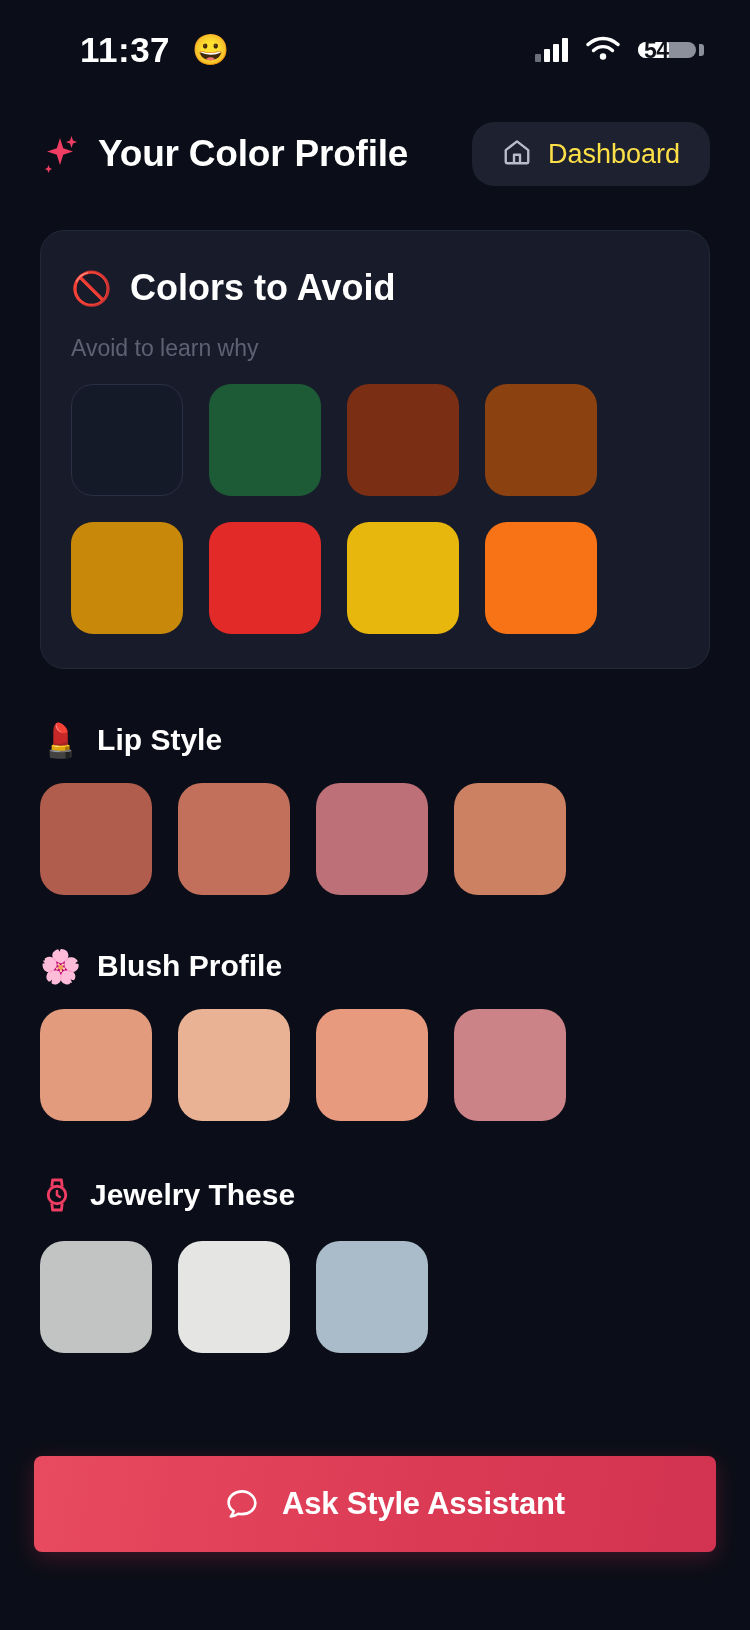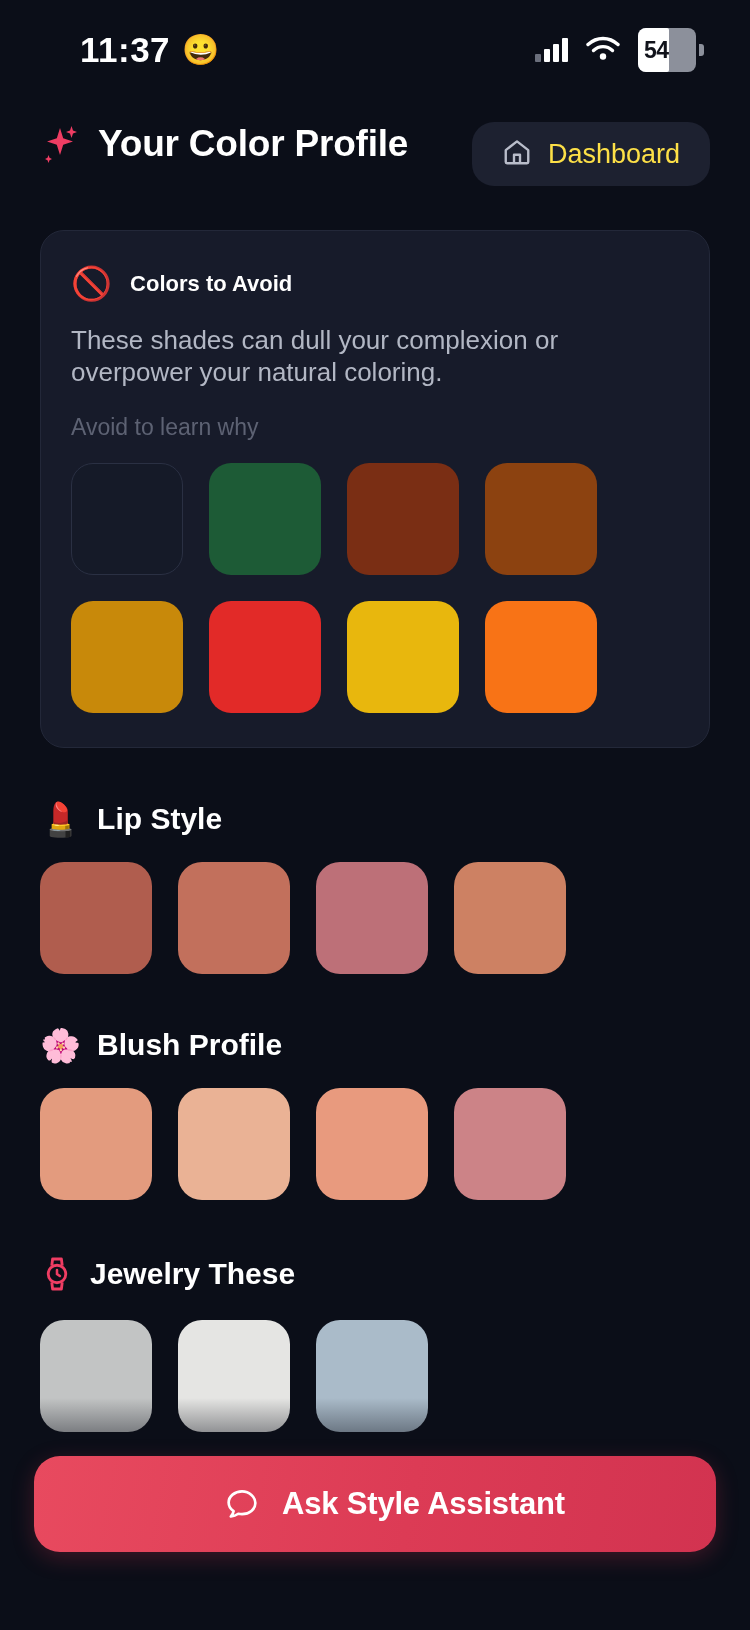--- a/index.html
+++ b/index.html
@@ -12,52 +12,52 @@
     overflow:hidden;
     position:relative;
   }
 
   
   .statusbar {
     height:100px;
     display:flex; align-items:center; justify-content:space-between;
     padding:0 46px 0 80px;
   }
-  .sb-left { display:flex; align-items:center; gap:12px;text-align:center; }
+  .sb-left { display:flex; align-items:center; gap:22px;text-align:center; }
   .sb-time { font-size:35px; font-weight:700; letter-spacing:0.5px; color:#fff; }
   .sb-emoji { font-size:30px; line-height:1; }
   .sb-right { display:flex; align-items:center; gap:18px; }
   .bars { display:flex; align-items:flex-end; gap:3px; height:24px; }
   .bars i { display:block; width:6px; background:#fff; border-radius:1px; }
   .bars i:nth-child(1){ height:8px; background:#6b6f7c; }
   .bars i:nth-child(2){ height:13px; }
   .bars i:nth-child(3){ height:18px; }
   .bars i:nth-child(4){ height:24px; }
   .battery {
     display:flex; align-items:center;
   }
   .battery .shell {
-    width:58px; height:44px; border-radius:8px; background:#8c909b;
+    width:58px; height:16px; border-radius:8px; background:#8c909b;
     position:relative; display:flex; align-items:center;
   }
   .battery .fill {
     position:absolute; left:0; top:0; bottom:0; width:54%;
     background:#fff; border-radius:8px 2px 2px 8px;
   }
   .battery .pct {
     position:relative; z-index:2; font-size:23px; font-weight:700;
     color:#11131b; padding-left:6px; letter-spacing:-0.5px;
   }
   .battery .nub {
     width:5px; height:12px; background:#8c909b; border-radius:0 3px 3px 0; margin-left:3px;
   }
 
   
   .header {
-    display:flex; align-items:flex-start; justify-content:space-between;
+    display:flex; align-items:center; justify-content:space-between;
     padding:22px 40px 0 40px;
   }
   .header-left { display:flex; align-items:center; gap:18px; }
   .sparkle-icon { width:40px; height:44px; display:block; }
   .page-title { font-size:37px; font-weight:700; color:#fff; letter-spacing:-0.2px; }
   .dash-btn {
     display:flex; align-items:center; gap:16px;
     background:#1d2130; border-radius:22px;
     padding:15px 30px;
   }
@@ -66,21 +66,21 @@
   
   .avoid-card {
     margin:44px 40px 0 40px;
     background:#171b2a;
     border:1px solid #232839;
     border-radius:24px;
     padding:36px 30px 34px 30px;
   }
   .avoid-head { display:flex; align-items:center; gap:18px; }
   .avoid-head .emoji { font-size:33px; line-height:1; }
-  .avoid-head .title { font-size:22px; font-weight:700; color:#fff; }
+  .avoid-head .title { font-size:36px; font-weight:700; color:#fff; }
   .avoid-desc {
     margin-top:24px;
     font-size:26px; line-height:1.24; color:#b2b7c4; font-weight:400;
     max-width:610px;
   }
   .avoid-hint {
     margin-top:26px; font-size:23px; color:#5d6273;
   }
   .swatch-grid {
     margin-top:22px;
@@ -106,21 +106,21 @@
   .watch-icon { width:34px; height:40px; display:block; }
 
   
   .cta-wrap {
     position:absolute; left:0; right:0; bottom:0;
     padding:0 34px 78px 34px;
     background:linear-gradient(to bottom, rgba(11,14,24,0) 0%, #0b0e18 38%, #0b0e18 100%);
     padding-top:58px;
   }
   .cta {
-    height:96px; border-radius:26px;
+    height:96px; border-radius:8px;
     background:linear-gradient(100deg,#e84a5f 0%,#dc3b55 55%,#d23350 100%);
     display:flex; align-items:center; justify-content:center; gap:22px;
     box-shadow:0 6px 22px rgba(216,51,80,0.25);
     padding-left:39px;
   }
   .cta .label { font-size:31px; font-weight:700; color:#fff; letter-spacing:-0.2px; }
   .chat-icon { width:36px; height:36px; display:block; }
 </style>
 </head>
 <body>
@@ -174,21 +174,20 @@
     </span>
     <span class="label">Dashboard</span>
   </div>
 </div>
 
 <div class="avoid-card">
   <div class="avoid-head">
     <span class="emoji">🚫</span>
     <span class="title">Colors to Avoid</span>
   </div>
-  <div class="avoid-desc">These shades can dull your complexion or overpower your natural coloring.</div>
   <div class="avoid-hint">Avoid to learn why</div>
   <div class="swatch-grid">
       <div class="swatch outline" style="background: rgb(21, 26, 40);"></div>
       <div class="swatch" style="background: rgb(29, 91, 54);"></div>
       <div class="swatch" style="background: rgb(122, 46, 20);"></div>
       <div class="swatch" style="background: rgb(140, 66, 16);"></div>
       <div class="swatch" style="background: rgb(200, 137, 10);"></div>
       <div class="swatch" style="background: rgb(226, 42, 40);"></div>
       <div class="swatch" style="background: rgb(232, 183, 13);"></div>
       <div class="swatch" style="background: rgb(248, 115, 22);"></div>

